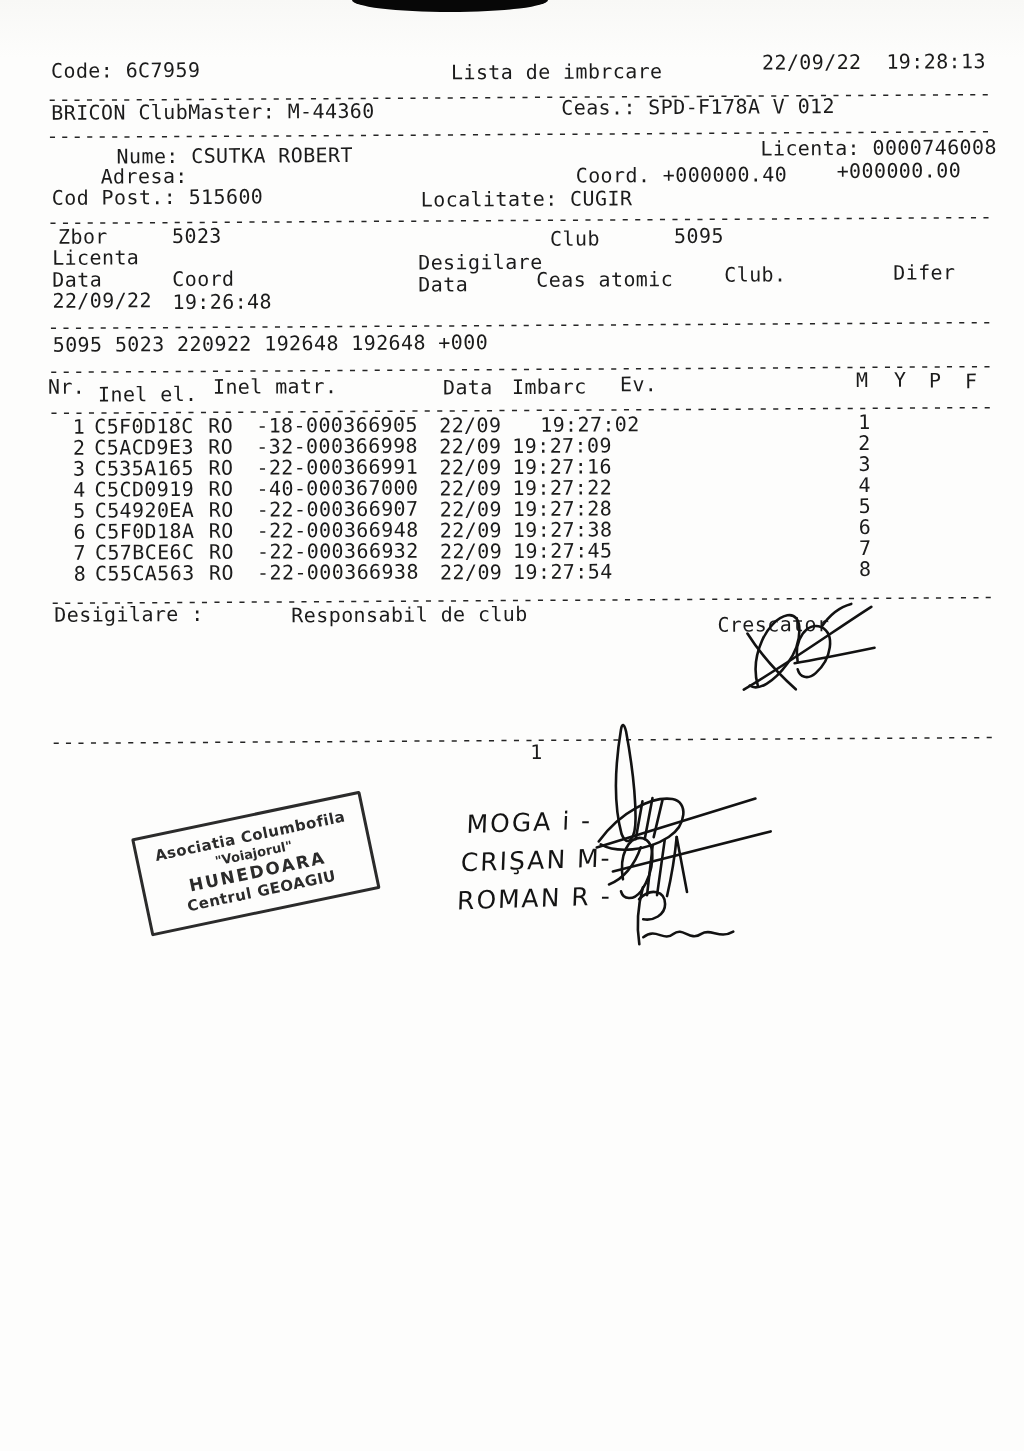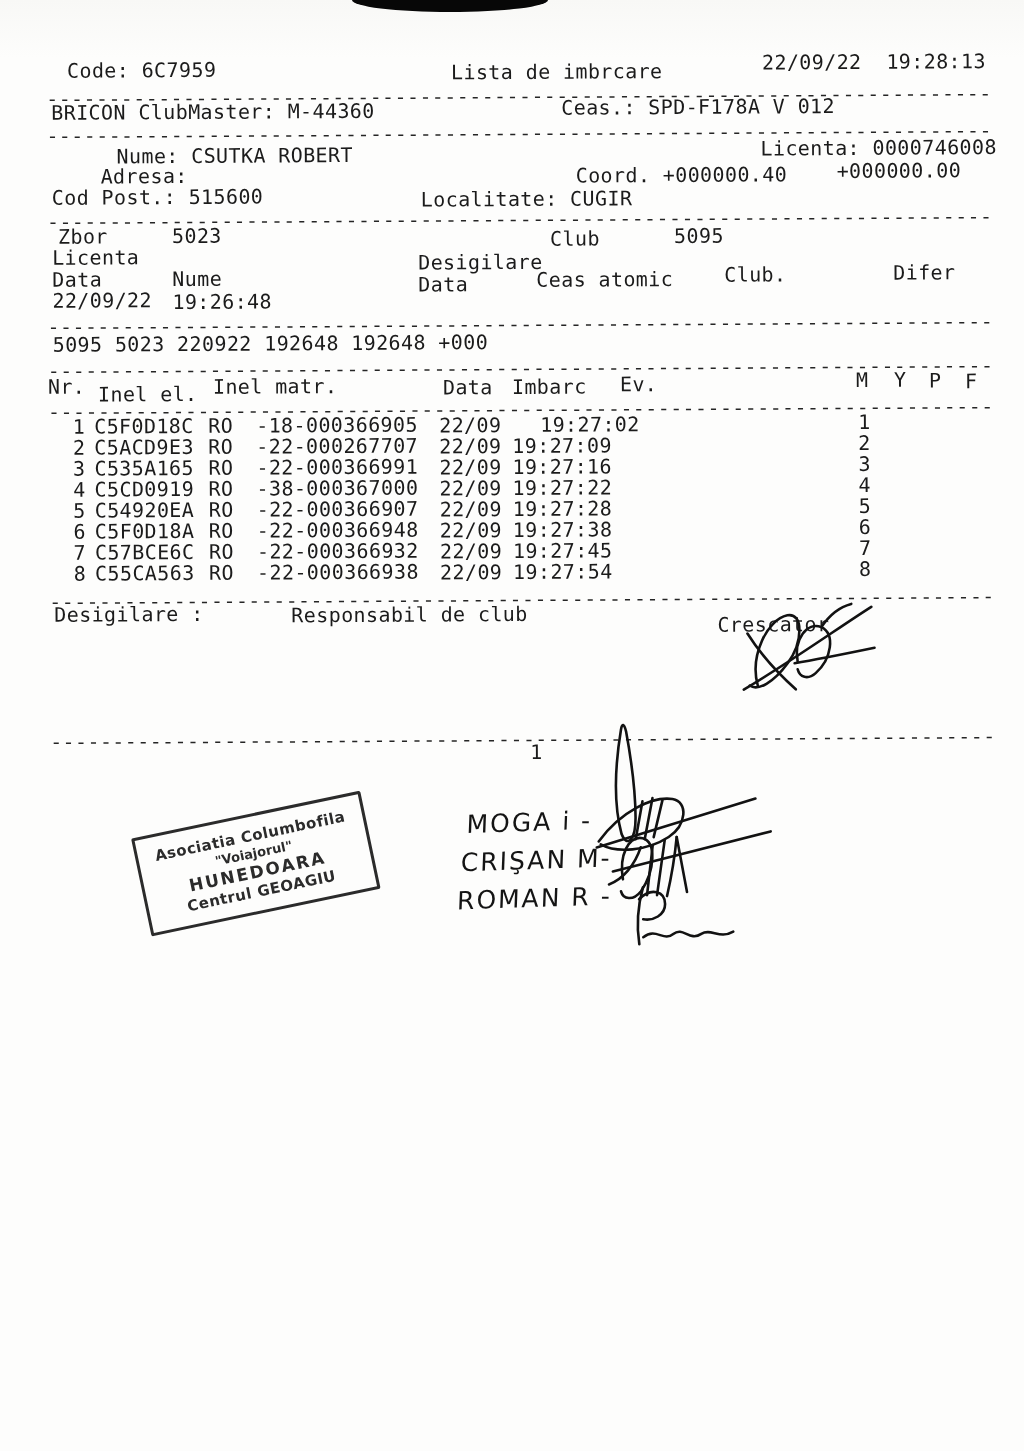--- a/index.html
+++ b/index.html
@@ -63,21 +63,21 @@
     stroke-width: 2.6; stroke-linecap: round; stroke-linejoin: round;
   }
 </style>
 </head>
 <body>
 
 <div class="paper">
   <div class="blob"></div>
   <div class="doc">
 
-    <span class="t" style="left:71px; top:56px">Code: 6C7959</span>
+    <span class="t" style="left:55px; top:56px">Code: 6C7959</span>
     <span class="t" style="left:455px; top:60px">Lista de imbrcare</span>
     <span class="t" style="left:766px; top:52px">22/09/22  19:28:13</span>
     <div class="sep" style="top:84px">----------------------------------------------------------------------------</div>
 
     <span class="t" style="left:55px; top:98px">BRICON ClubMaster: M-44360</span>
     <span class="t" style="left:565px; top:96px">Ceas.: SPD-F178A V 012</span>
     <div class="sep" style="top:121px">----------------------------------------------------------------------------</div>
 
     <span class="t" style="left:120px; top:142px">Nume: CSUTKA ROBERT</span>
     <span class="t" style="left:764px; top:138px">Licenta: 0000746008</span>
@@ -88,21 +88,21 @@
     <span class="t" style="left:424px; top:187px">Localitate: CUGIR</span>
     <div class="sep" style="top:207px">----------------------------------------------------------------------------</div>
 
     <span class="t" style="left:61px; top:222px">Zbor</span>
     <span class="t" style="left:175px; top:222px">5023</span>
     <span class="t" style="left:553px; top:227px">Club</span>
     <span class="t" style="left:677px; top:225px">5095</span>
     <span class="t" style="left:55px; top:243px">Licenta</span>
     <span class="t" style="left:421px; top:250px">Desigilare</span>
     <span class="t" style="left:55px; top:265px">Data</span>
-    <span class="t" style="left:175px; top:265px">Nume</span>
+    <span class="t" style="left:175px; top:265px">Coord</span>
     <span class="t" style="left:421px; top:272px">Data</span>
     <span class="t" style="left:539px; top:268px">Ceas atomic</span>
     <span class="t" style="left:727px; top:264px">Club.</span>
     <span class="t" style="left:896px; top:263px">Difer</span>
     <span class="t" style="left:55px; top:286px">22/09/22</span>
     <span class="t" style="left:175px; top:288px">19:26:48</span>
     <div class="sep" style="top:312px">----------------------------------------------------------------------------</div>
 
     <span class="t" style="left:55px; top:330px">5095 5023 220922 192648 192648 +000</span>
     <div class="sep" style="top:356px">----------------------------------------------------------------------------</div>
@@ -125,39 +125,39 @@
       <span class="t" style="left:210px; top:412px">RO</span>
       <span class="t" style="left:258px; top:412px">-18-000366905</span>
       <span class="t" style="left:441px; top:413px">22/09</span>
       <span class="t" style="left:542px; top:413px">19:27:02</span>
       <span class="t" style="left:860px; top:412px">1</span>
     </div>
     <div>
       <span class="t num" style="left:55px; width:32px; top:433px">2</span>
       <span class="t" style="left:96px;  top:433px">C5ACD9E3</span>
       <span class="t" style="left:210px; top:433px">RO</span>
-      <span class="t" style="left:258px; top:433px">-22-000267707</span>
+      <span class="t" style="left:258px; top:433px">-32-000366998</span>
       <span class="t" style="left:441px; top:434px">22/09</span>
       <span class="t" style="left:514px; top:434px">19:27:09</span>
       <span class="t" style="left:860px; top:433px">2</span>
     </div>
     <div>
       <span class="t num" style="left:55px; width:32px; top:454px">3</span>
       <span class="t" style="left:96px;  top:454px">C535A165</span>
       <span class="t" style="left:210px; top:454px">RO</span>
       <span class="t" style="left:258px; top:454px">-22-000366991</span>
       <span class="t" style="left:441px; top:455px">22/09</span>
       <span class="t" style="left:514px; top:455px">19:27:16</span>
       <span class="t" style="left:860px; top:454px">3</span>
     </div>
     <div>
       <span class="t num" style="left:55px; width:32px; top:475px">4</span>
       <span class="t" style="left:96px;  top:475px">C5CD0919</span>
       <span class="t" style="left:210px; top:475px">RO</span>
-      <span class="t" style="left:258px; top:475px">-38-000367000</span>
+      <span class="t" style="left:258px; top:475px">-40-000367000</span>
       <span class="t" style="left:441px; top:476px">22/09</span>
       <span class="t" style="left:514px; top:476px">19:27:22</span>
       <span class="t" style="left:860px; top:475px">4</span>
     </div>
     <div>
       <span class="t num" style="left:55px; width:32px; top:496px">5</span>
       <span class="t" style="left:96px;  top:496px">C54920EA</span>
       <span class="t" style="left:210px; top:496px">RO</span>
       <span class="t" style="left:258px; top:496px">-22-000366907</span>
       <span class="t" style="left:441px; top:497px">22/09</span>

